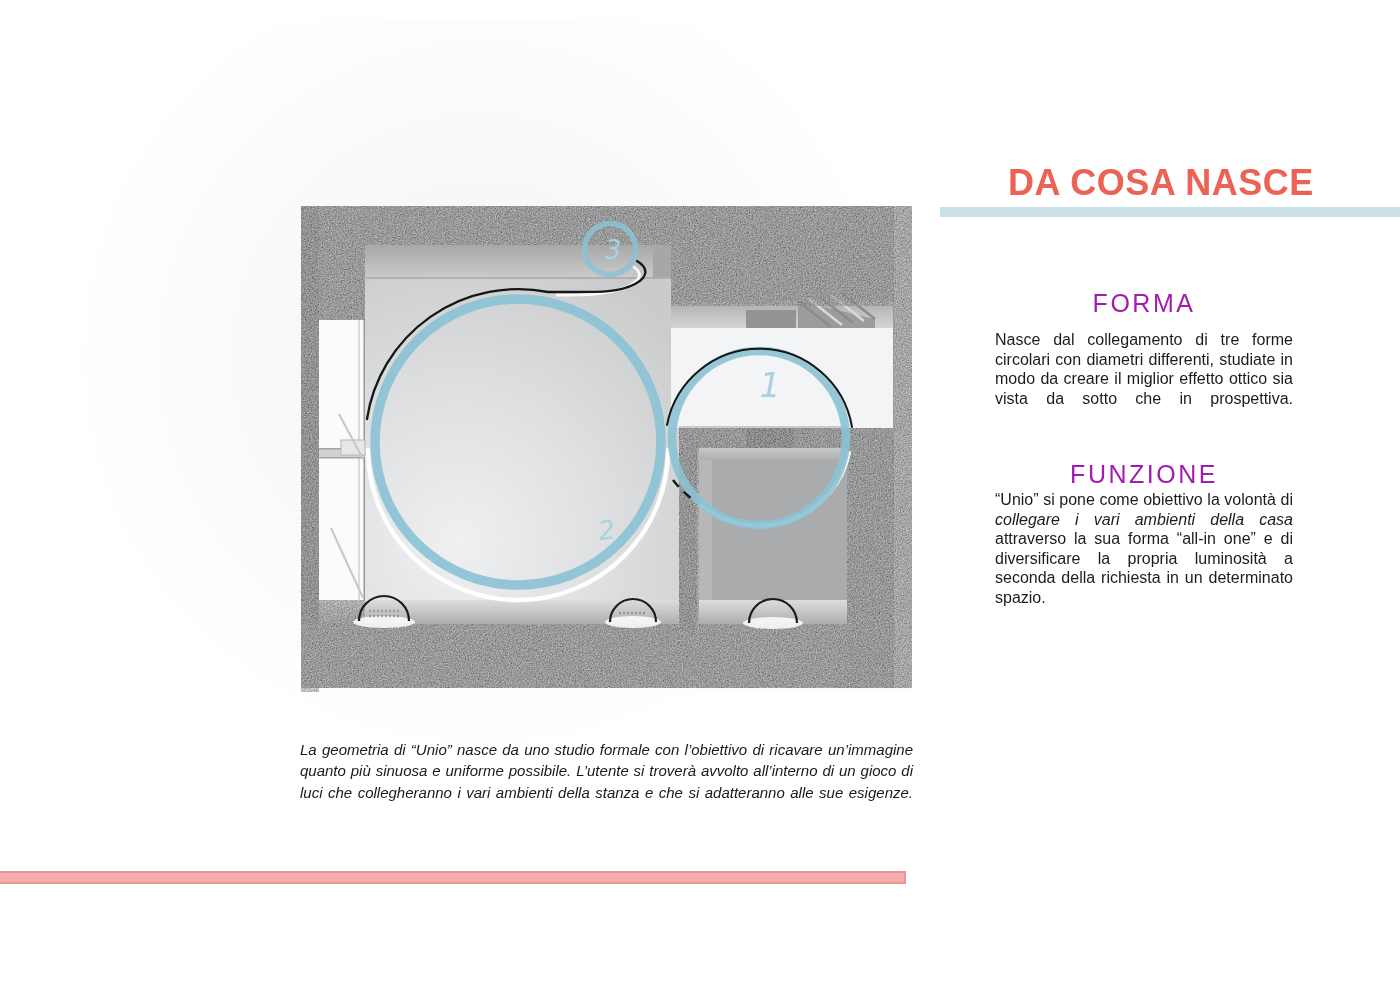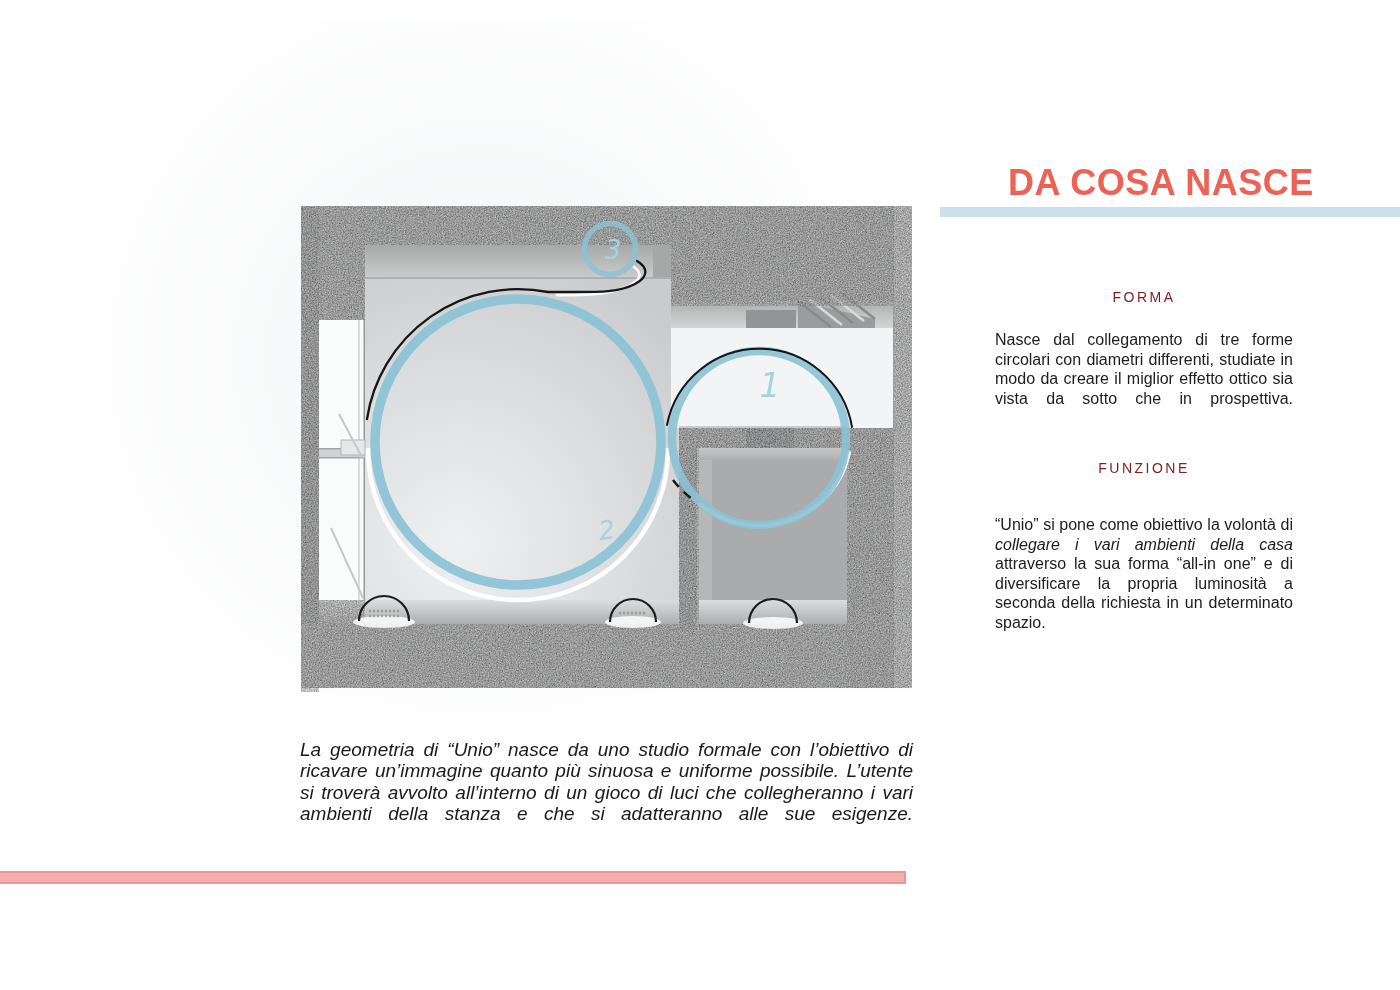--- a/index.html
+++ b/index.html
@@ -20,34 +20,34 @@
     white-space:nowrap;
   }
   .rule-blue{left:940px;top:207px;width:460px;height:10px;background:#c9e2ea;}
   .rule-pink{
     left:0;top:871px;width:906px;height:13px;background:#f6adad;
     border-top:2px solid #ec9595;border-bottom:2px solid #ec9595;border-right:2px solid #ec9595;
     box-sizing:border-box;
   }
   .section-heading{
     left:995px;width:298px;text-align:center;
-    font-size:14px;letter-spacing:2.5px;color:#7f1d1d;font-weight:400;
+    font-size:25px;letter-spacing:2.5px;color:#a21caf;font-weight:400;
   }
   .h-forma{top:289px;}
   .h-funzione{top:460px;}
   .section-body{
     left:995px;width:298px;
     font-size:16px;line-height:19.6px;color:#1c1c1c;
     text-align:justify;text-align-last:justify;
   }
   .b-forma{top:330px;}
-  .b-funzione{top:515px;}
+  .b-funzione{top:490px;}
   .caption{
     left:300px;top:739px;width:613px;
-    font-style:italic;font-size:19px;line-height:21.4px;color:#1a1a1a;
+    font-style:italic;font-size:15px;line-height:21.4px;color:#1a1a1a;
     text-align:justify;text-align-last:justify;
   }
   .it{font-style:italic;}
   svg text.circle-num{
     font-family:"DejaVu Sans", sans-serif;font-style:italic;fill:#a6d3e0;
   }
 </style>
 </head>
 <body>
 

